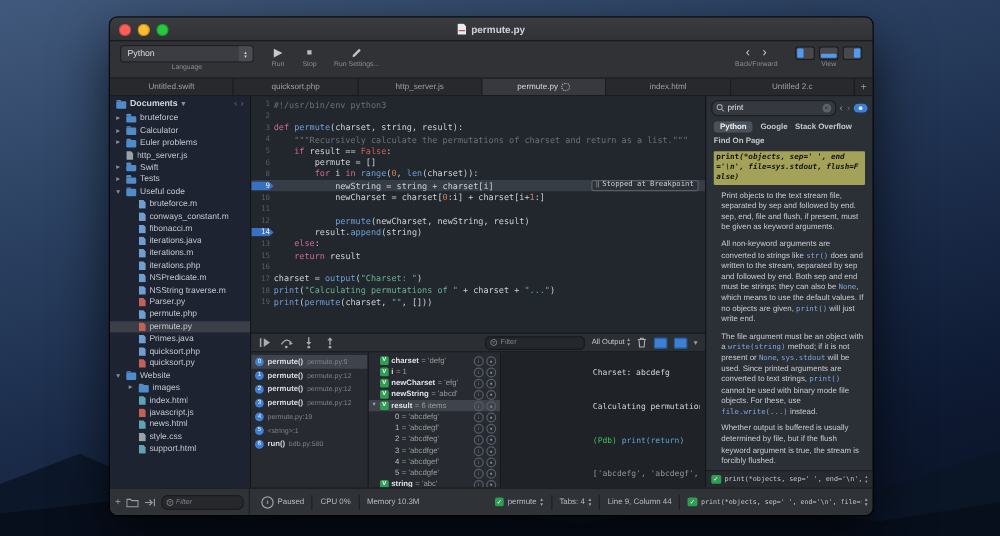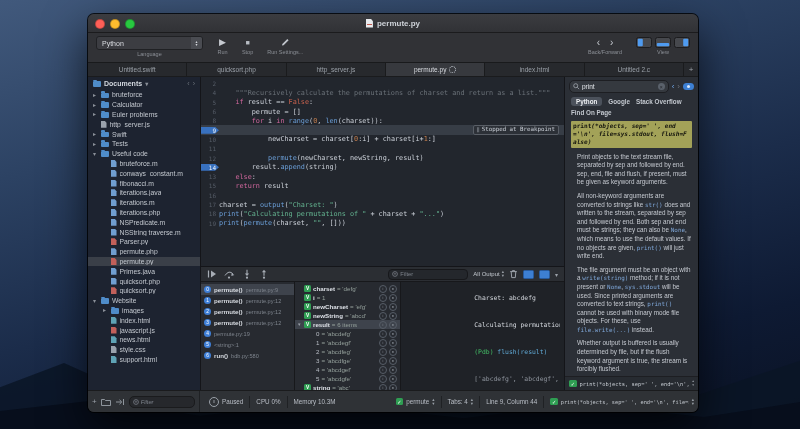--- a/index.html
+++ b/index.html
@@ -451,27 +451,37 @@
               <span class="chev none"></span>
               <span class="ficon doc-teal"></span>
               <span class="flabel">support.html</span>
             </div>
           </div>
       </aside>
 
       <div class="center">
         <div class="editor">
 
+            <div class="code-line">
+              <span class="gutter">1</span>
+              <span class="code-text"><span class="tok-com">#!/usr/bin/env python3</span></span>
+
+            </div>
 
             <div class="code-line">
               <span class="gutter">2</span>
               <span class="code-text"></span>
 
             </div>
 
+            <div class="code-line">
+              <span class="gutter">3</span>
+              <span class="code-text"><span class="tok-kw">def</span> <span class="tok-fn">permute</span>(charset, string, result):</span>
+
+            </div>
 
             <div class="code-line">
               <span class="gutter">4</span>
               <span class="code-text">    <span class="tok-com">"""Recursively calculate the permutations of charset and return as a list."""</span></span>
 
             </div>
 
             <div class="code-line">
               <span class="gutter">5</span>
               <span class="code-text">    <span class="tok-kw">if</span> result == <span class="tok-const">False</span>:</span>
@@ -486,20 +496,21 @@
 
 
             <div class="code-line">
               <span class="gutter">8</span>
               <span class="code-text">        <span class="tok-kw">for</span> i <span class="tok-kw">in</span> <span class="tok-fn">range</span>(<span class="tok-num">0</span>, <span class="tok-fn">len</span>(charset)):</span>
 
             </div>
 
             <div class="code-line current bp">
               <span class="gutter">9</span>
+              <span class="code-text">            newString = string + charset[i]</span>
               <span class="stop-badge">Stopped at Breakpoint</span>
             </div>
 
             <div class="code-line">
               <span class="gutter">10</span>
               <span class="code-text">            newCharset = charset[<span class="tok-num">0</span>:i] + charset[i+<span class="tok-num">1</span>:]</span>
 
             </div>
 
             <div class="code-line">
@@ -791,21 +802,21 @@
 
                 <div class="console-line">
                   <span class="prompt"></span><span class="ctext">Charset: abcdefg</span>
                 </div>
 
                 <div class="console-line">
                   <span class="prompt"></span><span class="ctext">Calculating permutations of abcdefg...</span>
                 </div>
 
                 <div class="console-line cmd">
-                  <span class="prompt">(Pdb) </span><span class="ctext">flush(result)</span>
+                  <span class="prompt">(Pdb) </span><span class="ctext">print(return)</span>
                 </div>
 
                 <div class="console-line dim">
                   <span class="prompt"></span><span class="ctext">['abcdefg', 'abcdegf', 'abcdfeg',</span>
                 </div>
 
               </div>
           </div>
         </div>
       </div>

